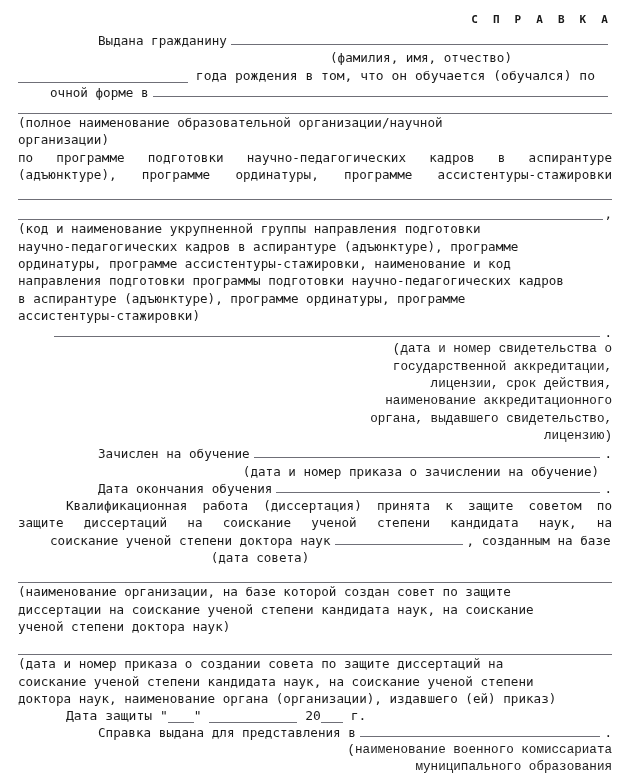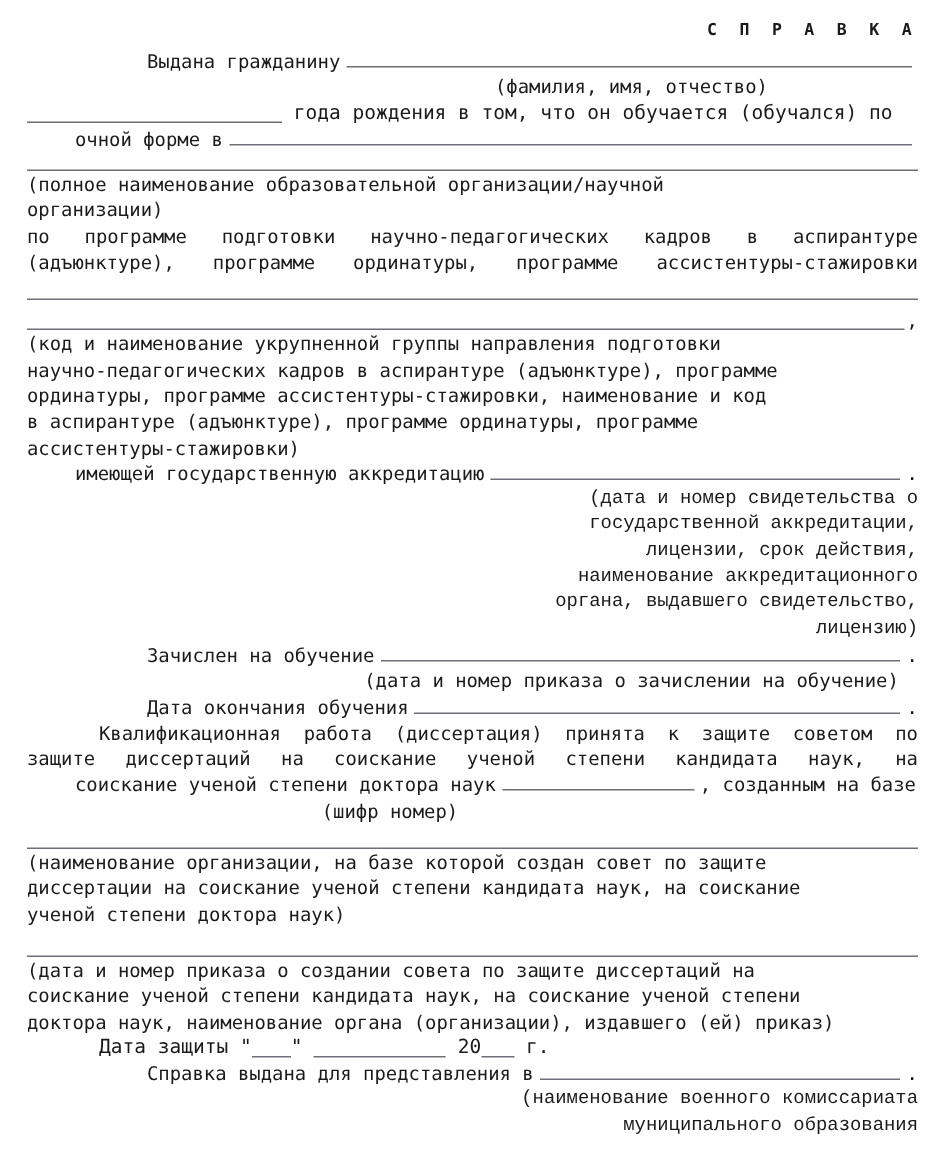--- a/index.html
+++ b/index.html
@@ -168,25 +168,25 @@
   </div>
   <div class="sp3"></div>
   <div class="rule-row">
     <span class="rule"></span>
     <span class="tail">,</span>
   </div>
 
   <div class="caption">(код и наименование укрупненной группы направления подготовки</div>
   <div class="caption">научно-педагогических кадров в аспирантуре (адъюнктуре), программе</div>
   <div class="caption">ординатуры, программе ассистентуры-стажировки, наименование и код</div>
+  <div class="caption">направления подготовки программы подготовки научно-педагогических кадров</div>
   <div class="caption">в аспирантуре (адъюнктуре), программе ординатуры, программе</div>
   <div class="caption">ассистентуры-стажировки)</div>
 
   <div class="fillline">
-    <span class="txt">имеющей государственную аккредитацию</span>
     <span class="gap"></span>
     <span class="dot">.</span>
   </div>
 
   <div class="caption-right">(дата и номер свидетельства о</div>
   <div class="caption-right">государственной аккредитации,</div>
   <div class="caption-right">лицензии, срок действия,</div>
   <div class="caption-right">наименование аккредитационного</div>
   <div class="caption-right">органа, выдавшего свидетельство,</div>
   <div class="caption-right">лицензию)</div>
@@ -206,21 +206,21 @@
 
   <div class="para first-indent">Квалификационная работа (диссертация) принята к защите советом по</div>
   <div class="para">защите диссертаций на соискание ученой степени кандидата наук, на</div>
 
   <div class="fillline">
     <span class="txt">соискание ученой степени доктора наук</span>
     <span class="blank-fixed" style="width:128px;margin:0 4px;"></span>
     <span class="txt">, созданным на базе</span>
   </div>
 
-  <div class="caption" style="text-align:center;padding-right:110px;">(шифр номер)</div>
+  <div class="caption" style="text-align:center;padding-right:110px;">(дата совета)</div>
 
   <div class="sp2"></div>
   <div class="rule-row">
     <span class="rule"></span>
   </div>
 
   <div class="caption">(наименование организации, на базе которой создан совет по защите</div>
   <div class="caption">диссертации на соискание ученой степени кандидата наук, на соискание</div>
   <div class="caption">ученой степени доктора наук)</div>
 

